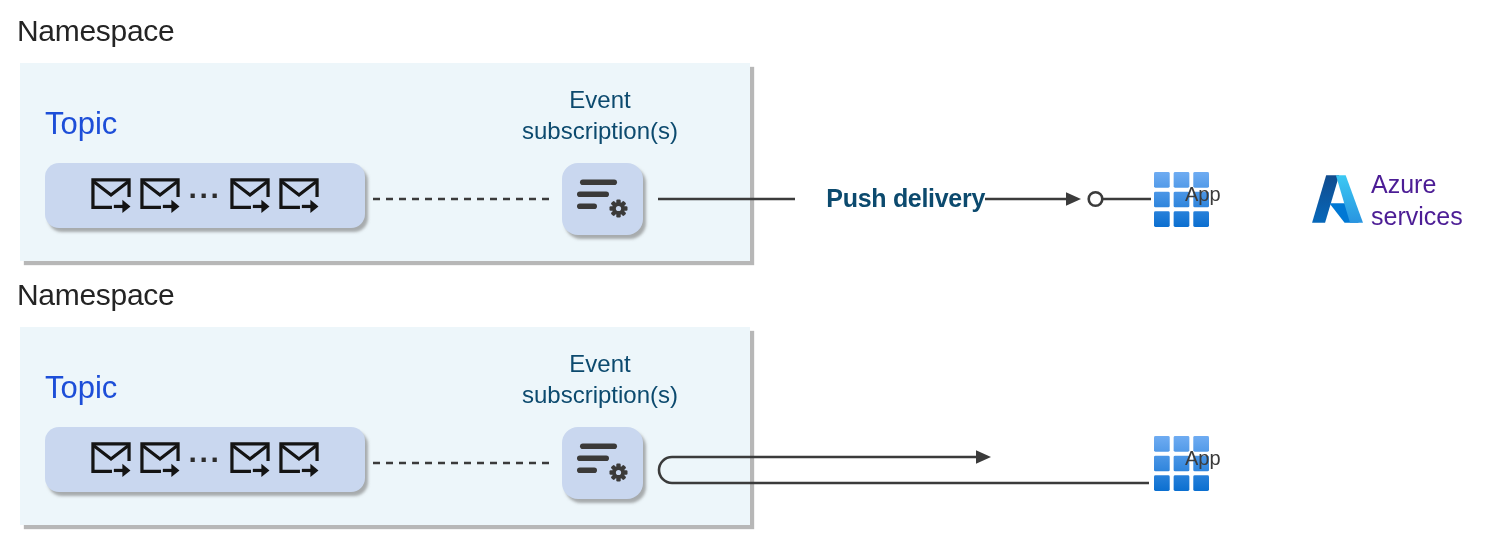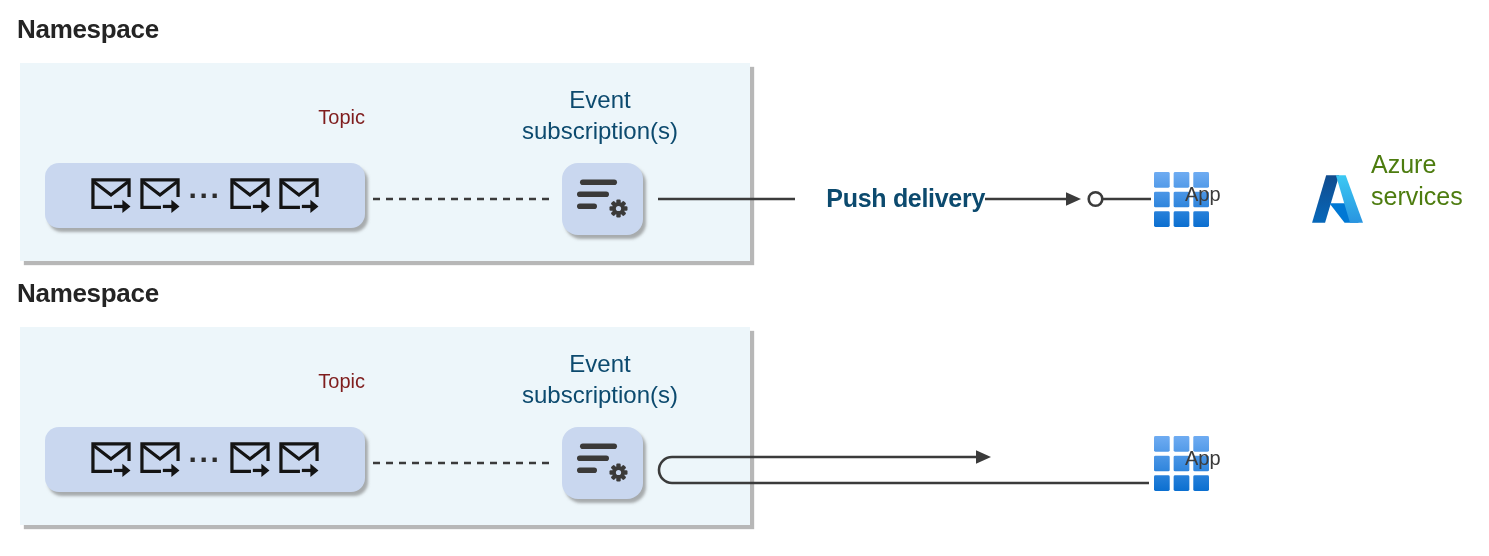--- a/index.html
+++ b/index.html
@@ -3,29 +3,29 @@
 <meta charset="utf-8">
 <style>
   html,body{margin:0;padding:0;background:#ffffff;}
   #canvas{
     position:relative;width:1489px;height:556px;background:#ffffff;
     font-family:"Liberation Sans", sans-serif;overflow:hidden;
   }
   .diagram{position:absolute;left:0;width:1489px;height:270px;}
   .ns-label{
     position:absolute;left:17px;top:14px;
-    font-size:26px;font-weight:700;color:#242424;letter-spacing:-0.3px;
+    font-size:30px;font-weight:400;color:#242424;letter-spacing:-0.3px;
   }
   .ns-box{
     position:absolute;left:20px;top:63px;width:730px;height:198px;
     background:#EDF6FA;box-shadow:4px 4px 1px #b7b7b7;
   }
   .topic-label{
-    position:absolute;left:45px;top:106px;width:320px;text-align:right;
-    font-size:20px;color:#7f1d1d;
+    position:absolute;left:45px;top:106px;width:320px;text-align:left;
+    font-size:31px;color:#1d4ed8;
   }
   .topic-pill{
     position:absolute;left:45px;top:163px;width:320px;height:65px;
     background:#C9D7EF;border-radius:14px;
     box-shadow:3px 4px 3px rgba(110,110,110,.55);
     display:flex;align-items:center;justify-content:center;gap:7px;
   }
   .env{width:42px;height:38px;display:block;}
   .dots{
     font-size:30px;font-weight:700;color:#2b2b2b;letter-spacing:1px;
@@ -45,22 +45,22 @@
     text-align:right;letter-spacing:-0.3px;white-space:nowrap;
   }
   .delivery-label.push{left:800px;top:184px;width:185px;}
   .delivery-label.pull{left:800px;top:152px;width:180px;}
   .app-icon{position:absolute;left:1153px;top:172px;width:57px;height:55px;}
   .app-label{
     position:absolute;left:1185px;top:183px;font-size:20px;color:#3b3b3b;
   }
   .azure-logo{position:absolute;left:1311px;top:170px;width:52px;height:58px;}
   .azure-label{
-    position:absolute;left:1371px;top:148px;width:118px;
-    font-size:25px;line-height:32px;color:#4d7c0f;
+    position:absolute;left:1371px;top:168px;width:118px;
+    font-size:25px;line-height:32px;color:#4c1d95;
   }
   .overlay{position:absolute;left:0;top:0;z-index:5;pointer-events:none;}
   .defs-holder{position:absolute;width:0;height:0;overflow:hidden;}
 </style>
 </head>
 <body>
 
 <svg class="defs-holder" aria-hidden="true">
   <defs>
     <linearGradient id="gradApp" x1="0" y1="0" x2="0" y2="56" gradientUnits="userSpaceOnUse">

